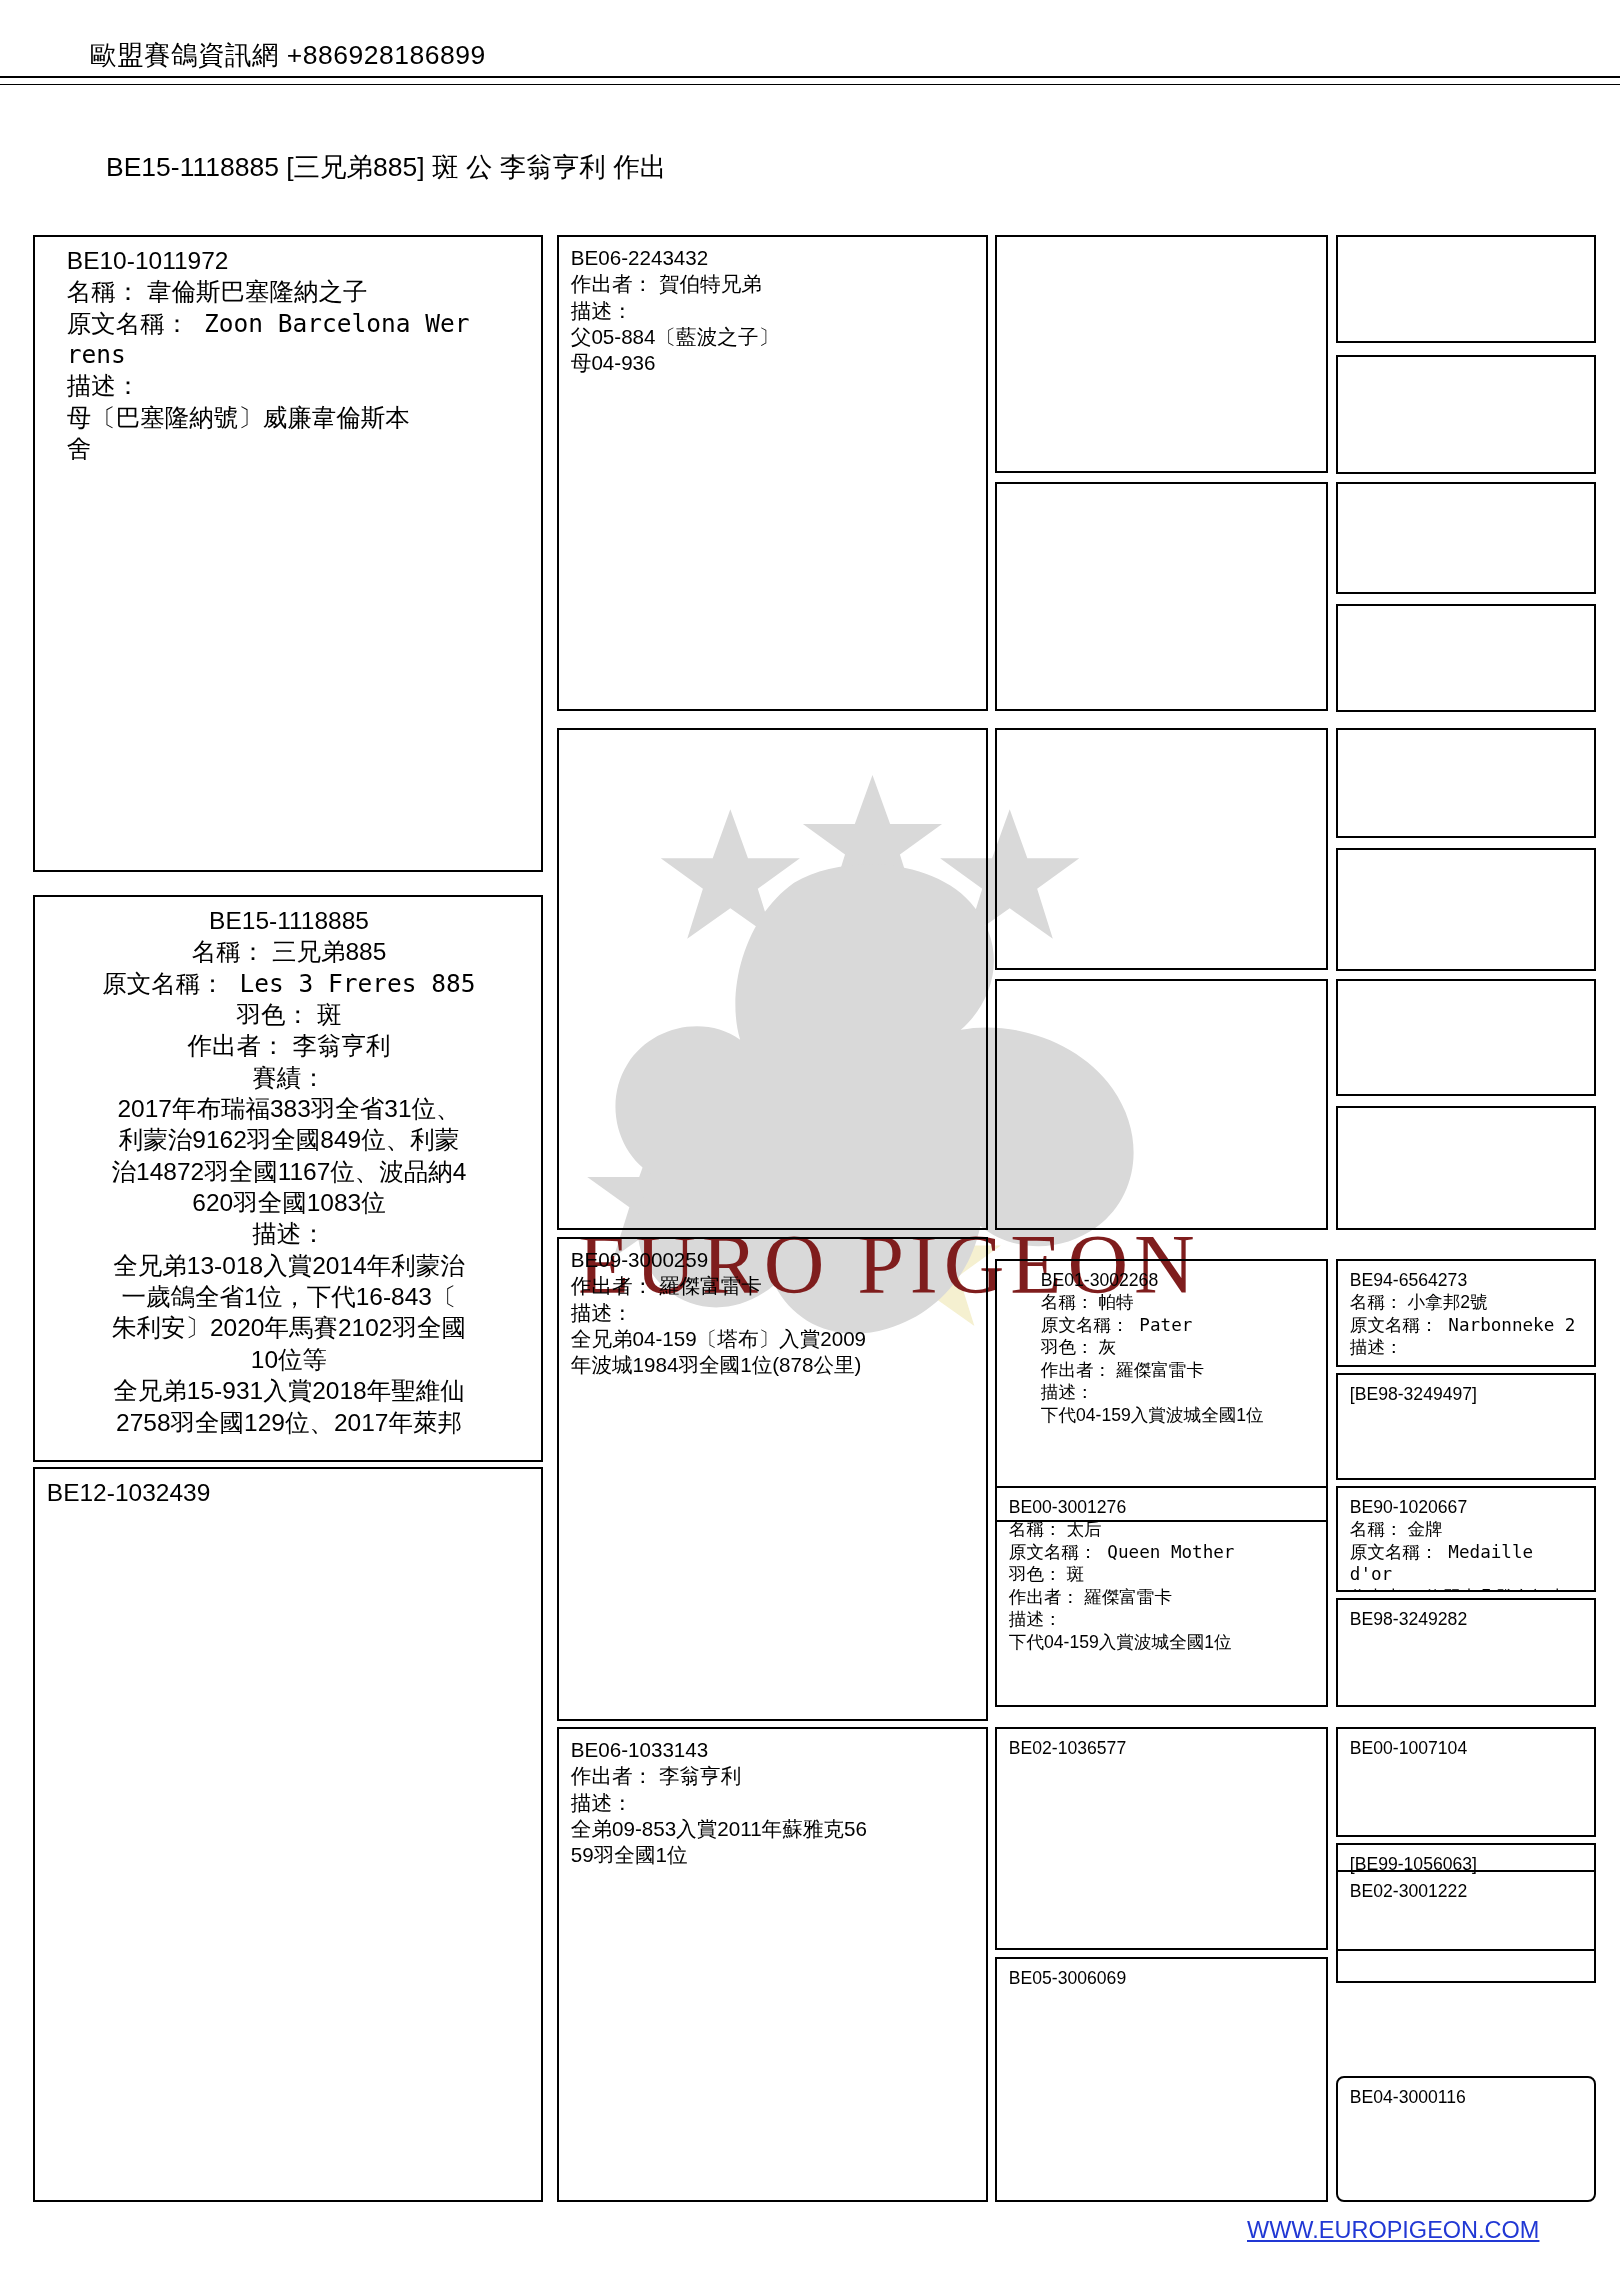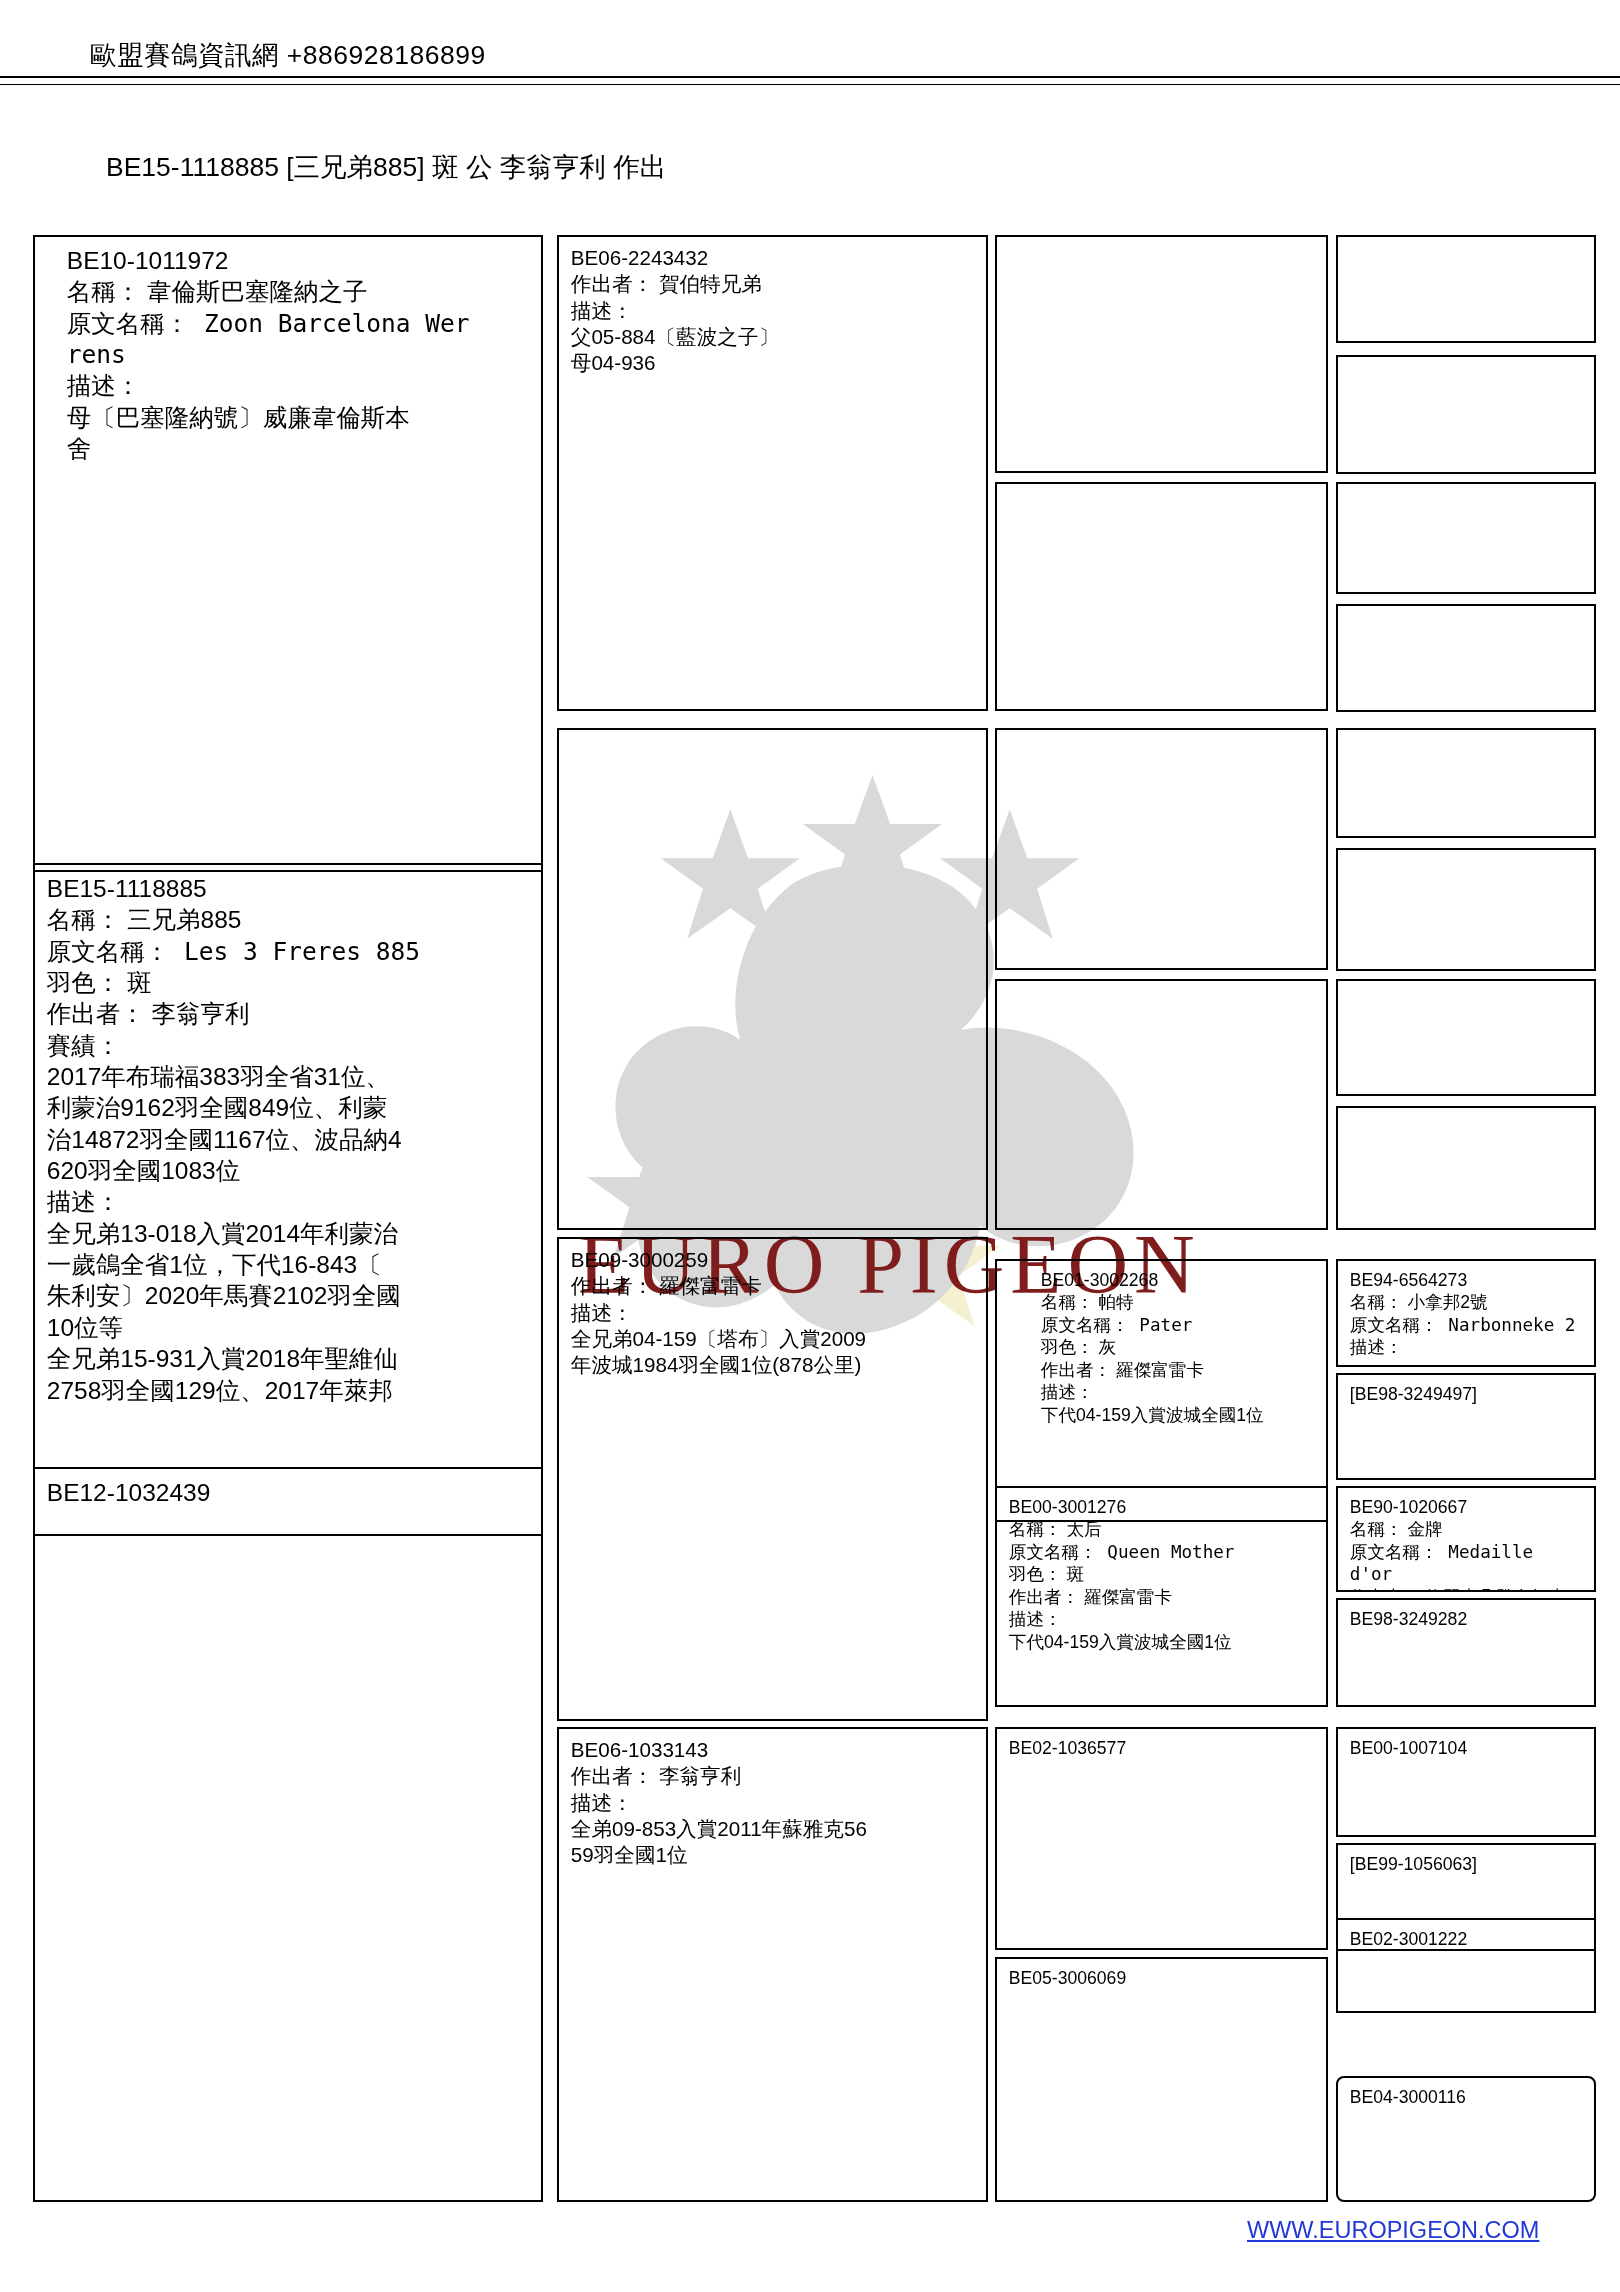--- a/index.html
+++ b/index.html
@@ -155,21 +155,21 @@
       <div class="line">BE10-1011972</div>
       <div class="line">名稱： 韋倫斯巴塞隆納之子</div>
       <div class="line mono">原文名稱： Zoon Barcelona Wer</div>
       <div class="line mono">rens</div>
       <div class="line">描述：</div>
       <div class="line">母〔巴塞隆納號〕威廉韋倫斯本</div>
       <div class="line">舍</div>
     </div>
   </div>
 
-  <div class="box" style="left:33px; top:863px; width:510px; height:673px;">
+  <div class="box" style="left:33px; top:895px; width:510px; height:567px;text-align:center;">
     <div class="inner t-big">
       <div class="line">BE15-1118885</div>
       <div class="line">名稱： 三兄弟885</div>
       <div class="line mono">原文名稱： Les 3 Freres 885</div>
       <div class="line">羽色： 斑</div>
       <div class="line">作出者： 李翁亨利</div>
       <div class="line">賽績：</div>
       <div class="line">2017年布瑞福383羽全省31位、</div>
       <div class="line">利蒙治9162羽全國849位、利蒙</div>
       <div class="line">治14872羽全國1167位、波品納4</div>
@@ -355,21 +355,21 @@
   <div class="box" style="left:1336px; top:1727px; width:260px; height:110px;">
     <div class="inner t-sm">
       <div class="line">BE00-1007104</div>
     </div>
   </div>
   <div class="box" style="left:1336px; top:1843px; width:260px; height:108px;">
     <div class="inner t-sm">
       <div class="line">[BE99-1056063]</div>
     </div>
   </div>
-  <div class="box" style="left:1336px; top:1918px; width:260px; height:95px;">
+  <div class="box" style="left:1336px; top:1870px; width:260px; height:113px;">
     <div class="inner t-sm">
       <div class="line">BE02-3001222</div>
     </div>
   </div>
   <div class="box" style="left:1336px; top:2076px; width:260px; height:126px;border-radius:8px;">
     <div class="inner t-sm">
       <div class="line">BE04-3000116</div>
     </div>
   </div>
 

